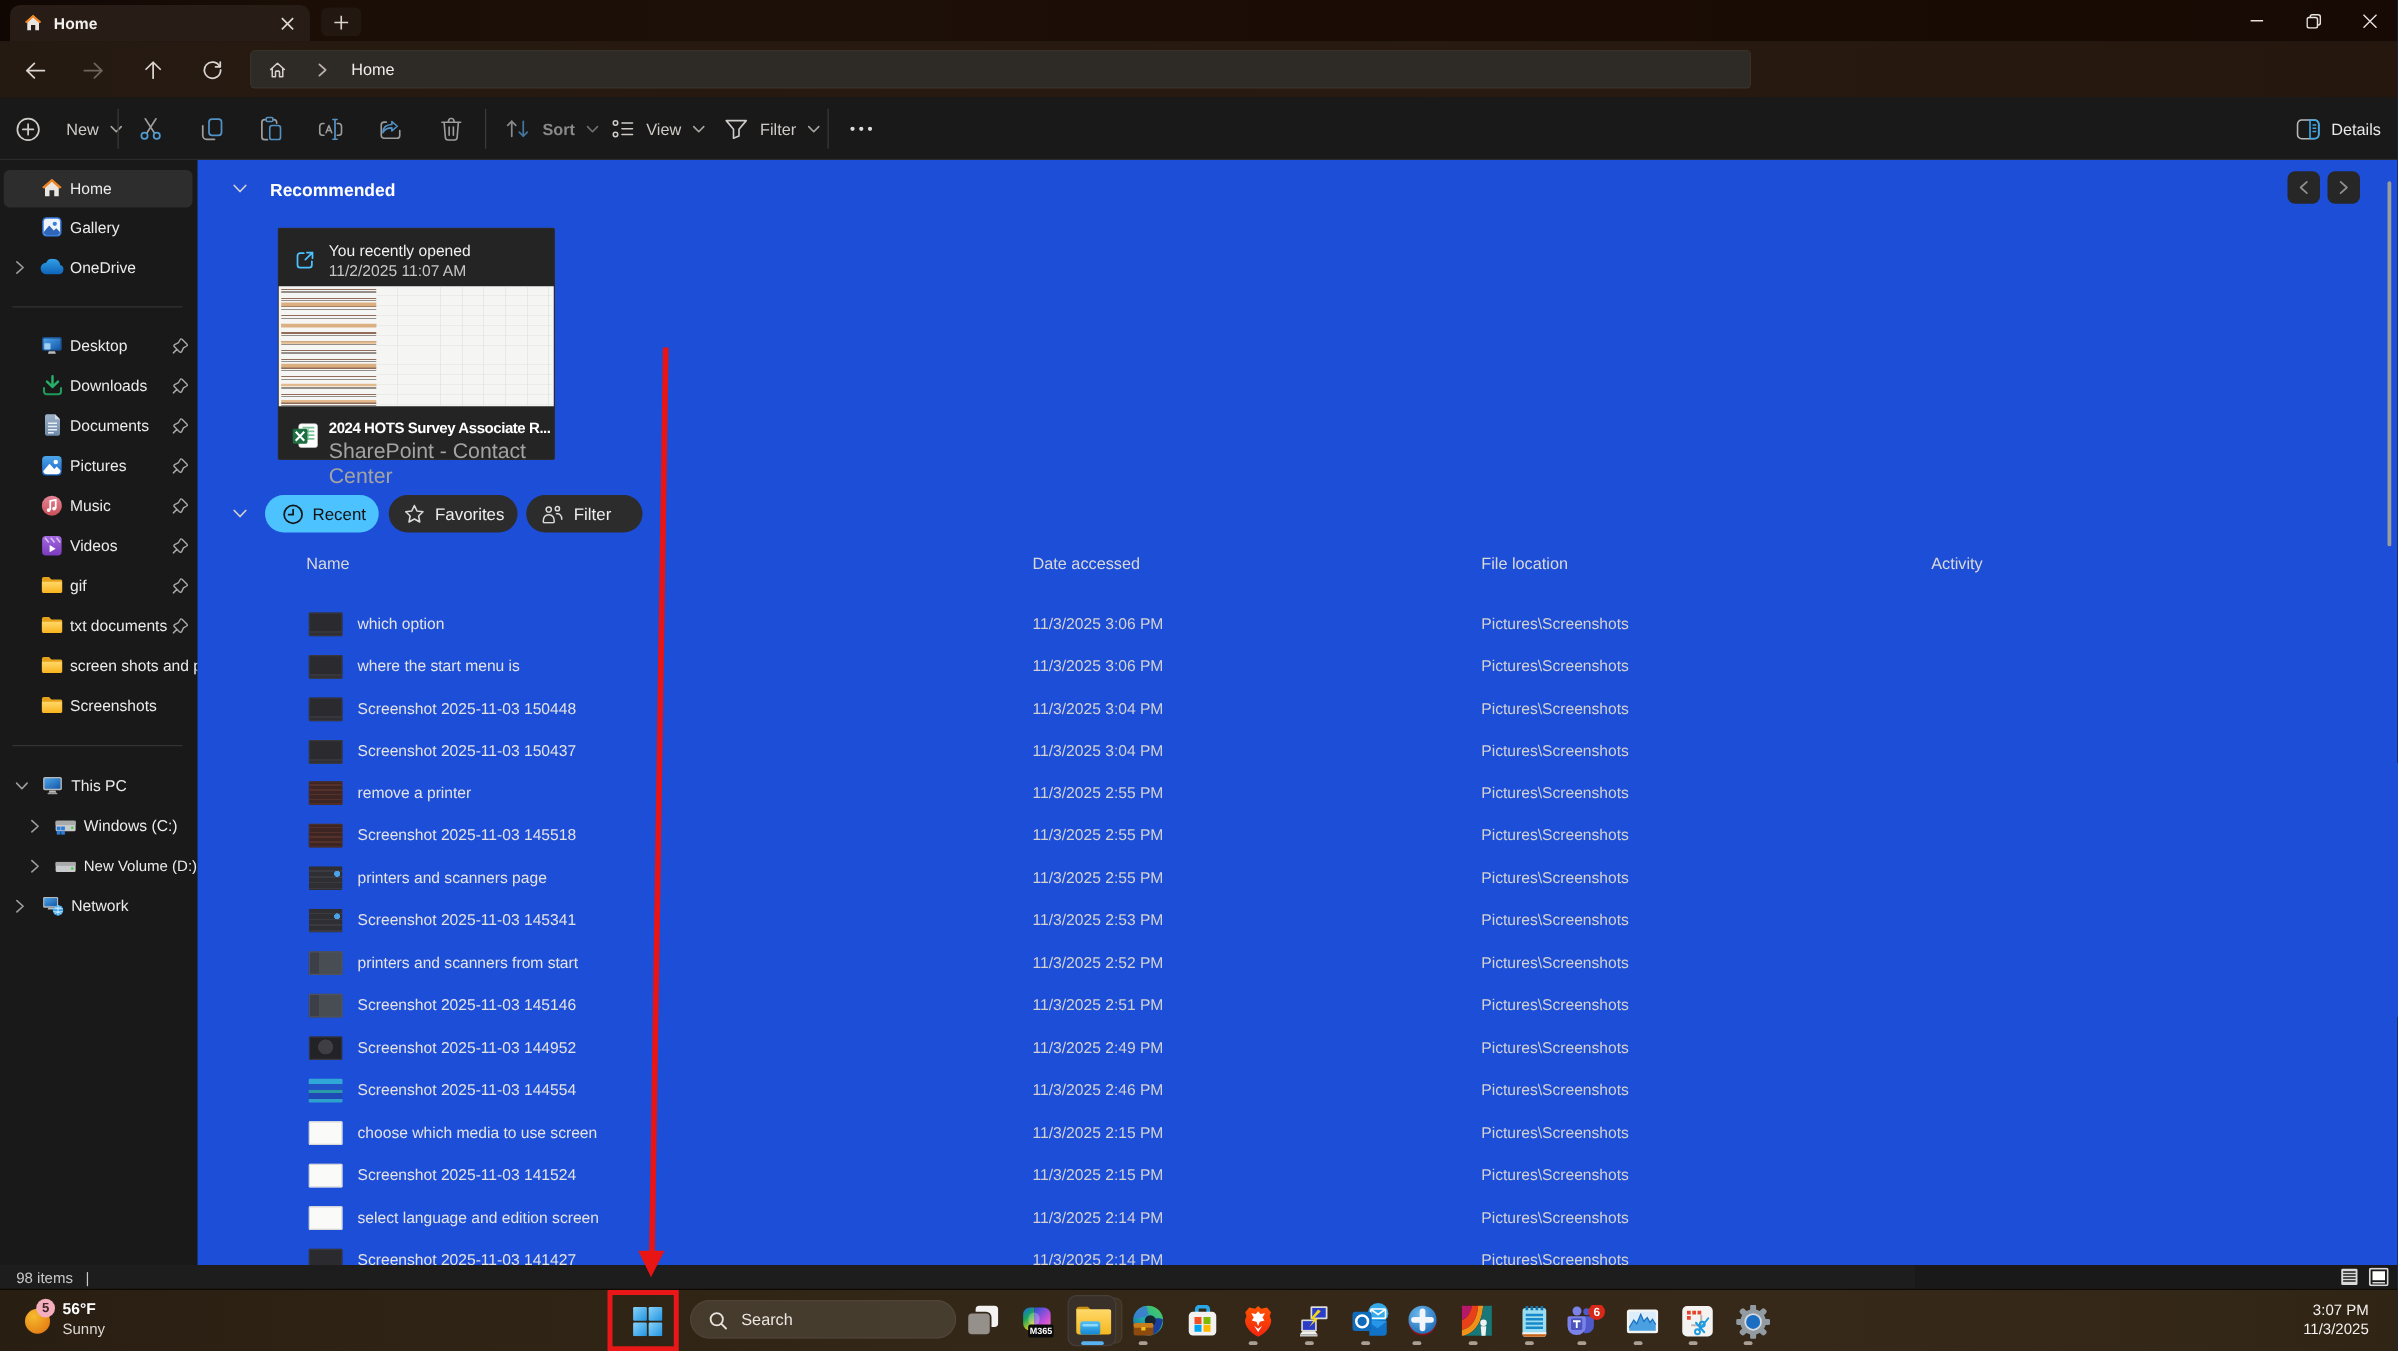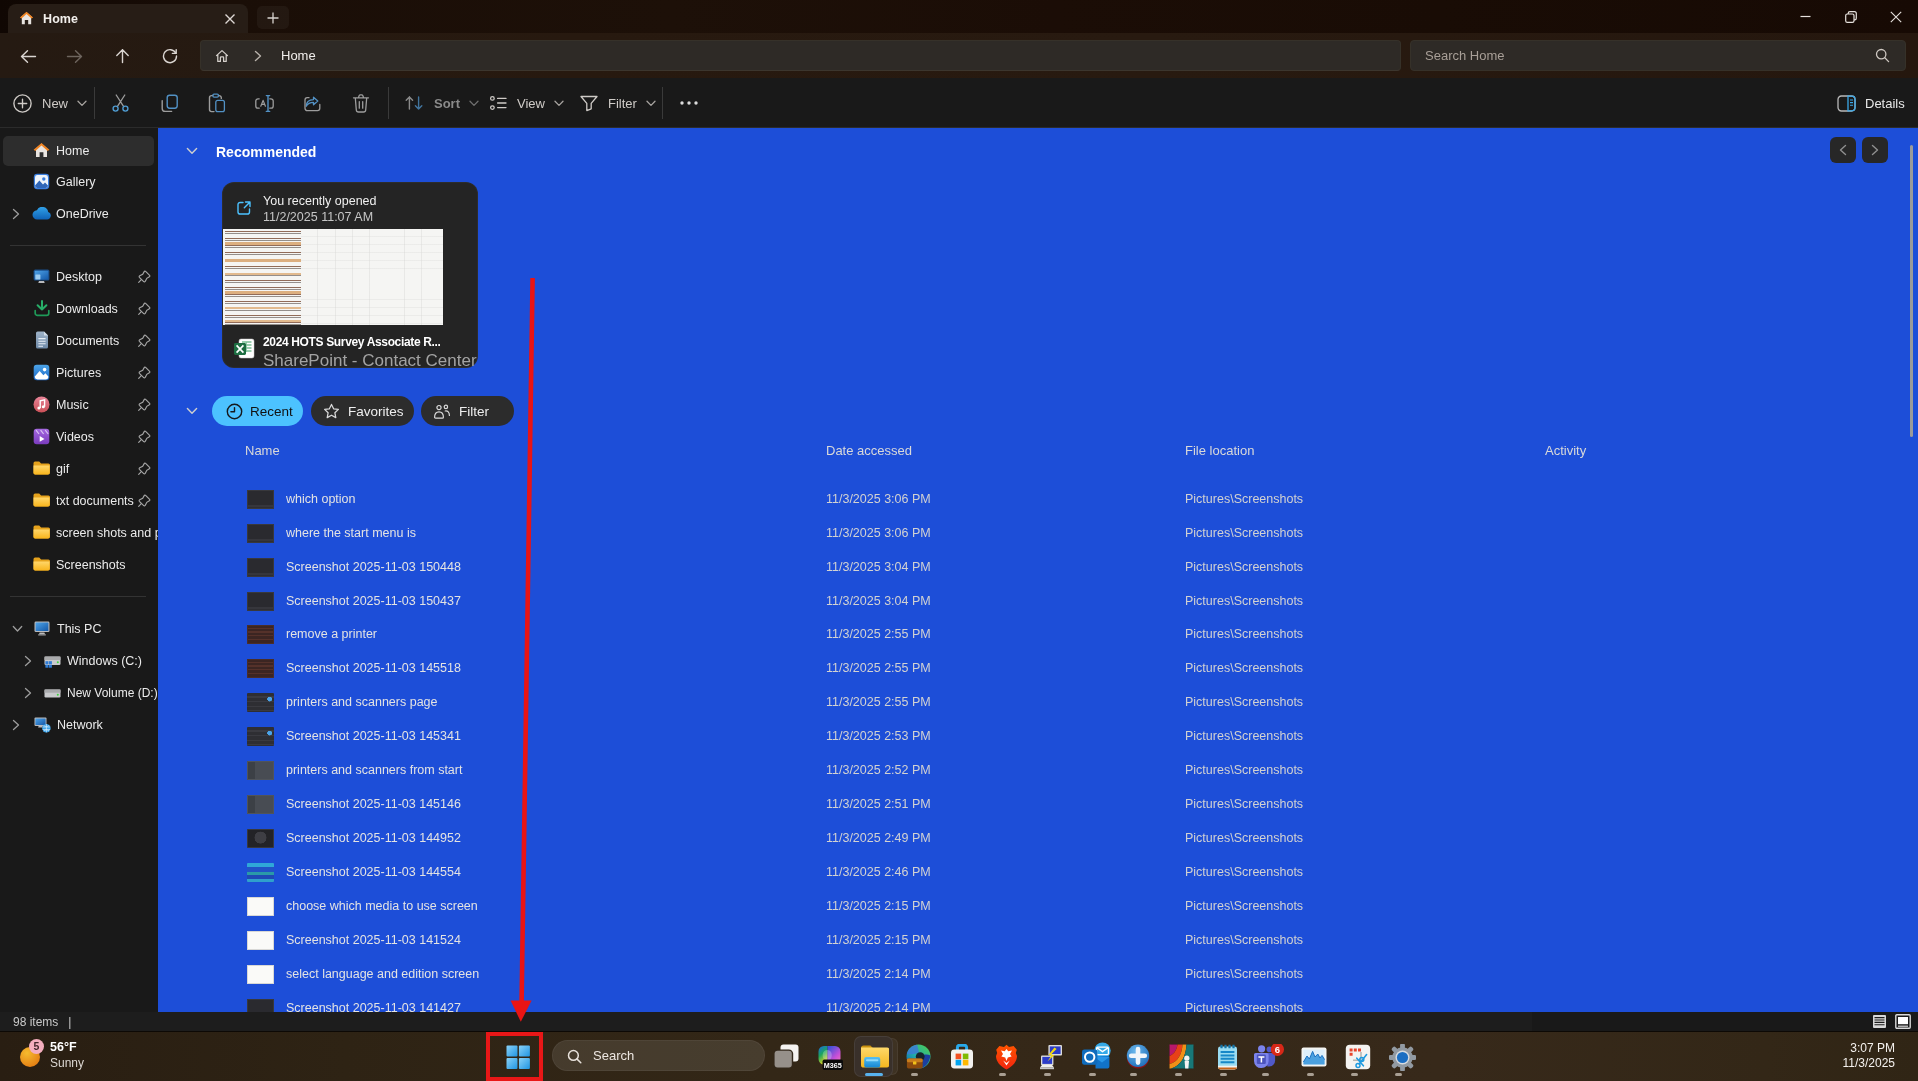--- a/index.html
+++ b/index.html
@@ -42,21 +42,21 @@
   
   #sidebar { position:absolute; left:0; top:128px; width:158px; height:884px; background:#191919; }
   .sitem { position:absolute; left:0; width:158px; height:30px; overflow:hidden; }
   .sitem .lbl { position:absolute; left:56px; top:7.5px; font-size:12.5px; color:#ebebeb; white-space:nowrap; }
   .ssep { position:absolute; left:10px; width:136px; height:1px; background:#333; }
   .selrow { position:absolute; left:3px; width:151px; height:30px; background:#2d2d2d; border-radius:5px; }
 
   
   #main { position:absolute; left:158px; top:128px; width:1760px; height:884px; background:#1d4ed8; }
   #rec-title { position:absolute; left:58px; top:16px; font-size:14px; font-weight:700; color:#fff; }
-  #card { position:absolute; left:64px; top:54px; width:256px; height:186px; background:#242424; border-radius:12px;
+  #card { position:absolute; left:64px; top:54px; width:222px; height:186px; background:#242424; border-radius:2px;
     border:1px solid rgba(255,255,255,.04); }
   #pills { position:absolute; left:0px; top:268px; width:700px; height:30px; }
   .pill { position:absolute; top:0; height:30px; border-radius:15px; display:flex; align-items:center; font-size:13.5px; }
   .navcirc { position:absolute; width:26px; height:26px; background:#272727; border-radius:6px; display:flex; align-items:center; justify-content:center; color:#969696; }
 
   
   .col-name { left:87px; }
   .col-date { left:668px; }
   .col-loc  { left:1027px; }
   .col-act  { left:1387px; }
@@ -152,36 +152,29 @@
       </div>
     <div class="crumbbox">
       <svg width="16" height="16" viewBox="0 0 16 16" style="margin-left:13px">
           <path d="M2.5 7.6 L8 2.6 L13.5 7.6 M3.8 6.6 V13.4 H6.4 V9.6 a0.7 0.7 0 0 1 0.7 -0.7 H8.9 a0.7 0.7 0 0 1 0.7 0.7 V13.4 H12.2 V6.6" stroke="#d5d0cb" stroke-width="1.25" fill="none" stroke-linecap="round" stroke-linejoin="round"></path>
         </svg>
       <svg width="8" height="12" viewBox="0 0 8 12" style="margin-left:24px">
           <path d="M1.5 1.5 L6.5 6 L1.5 10.5" stroke="#b9b2ab" stroke-width="1.4" fill="none" stroke-linecap="round" stroke-linejoin="round"></path>
         </svg>
       <span style="color:#f0edea; font-size:13px; margin-left:19px">Home</span>
     </div>
-    <div class="searchbox">
-      <span class="ph">Search Home</span>
-      <svg width="15" height="15" viewBox="0 0 15 15" style="position:absolute; right:15px">
-          <circle cx="6.2" cy="6.2" r="4.7" stroke="#cfc8c2" stroke-width="1.3" fill="none"></circle>
-          <path d="M9.8 9.8 L13.6 13.6" stroke="#cfc8c2" stroke-width="1.3" stroke-linecap="round"></path>
-        </svg>
-    </div>
   </div>
 
   <div id="toolbar">
     <div class="tbi" style="left:12px">
       <svg width="21" height="21" viewBox="0 0 20 20">
           <circle cx="10" cy="10" r="8.2" stroke="#cfcbc7" stroke-width="1.3" fill="none"></circle>
           <path d="M10 6 V14 M6 10 H14" stroke="#cfcbc7" stroke-width="1.3" stroke-linecap="round"></path>
         </svg>
-      <span class="tlabel" style="margin-left:9px">New</span>
+      <span class="tlabel" style="margin-left:20px">New</span>
       <svg width="10" height="7" viewBox="0 0 10 7" style="margin-left:9px">
           <path d="M1 1.3 L5 5.4 L9 1.3" stroke="#a8a4a0" stroke-width="1.3" fill="none" stroke-linecap="round" stroke-linejoin="round"></path>
         </svg>
     </div>
     <div class="tsep" style="left:94px"></div>
 
     <svg class="abs" style="left:110px; top:15px" width="21" height="21" viewBox="0 0 21 21">
       <path d="M6.2 2 L13.4 13.2 M14.8 2 L7.6 13.2" stroke="#9d9d9d" stroke-width="1.3" stroke-linecap="round"></path>
       <circle cx="5.6" cy="15.6" r="2.5" stroke="#4f9bd0" stroke-width="1.4" fill="none"></circle>
       <circle cx="15.4" cy="15.6" r="2.5" stroke="#4f9bd0" stroke-width="1.4" fill="none"></circle>

